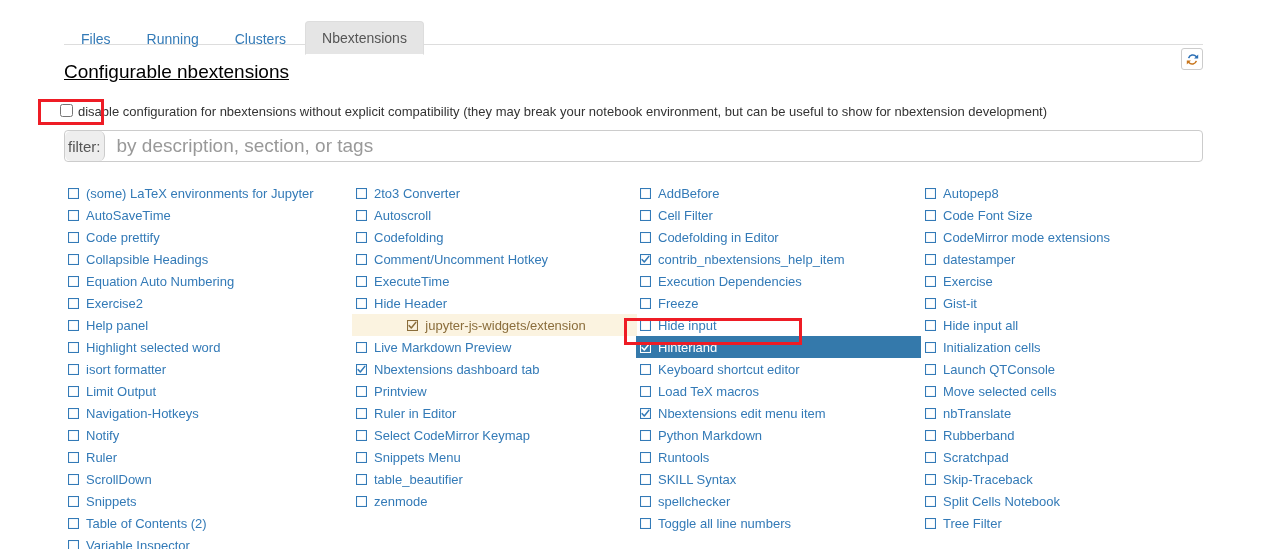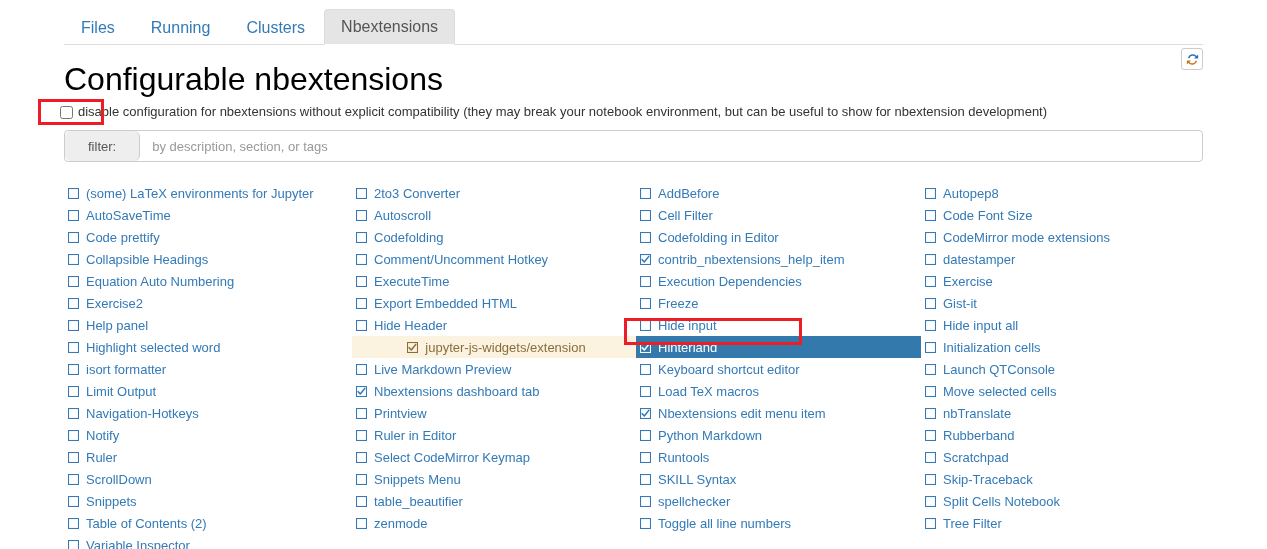--- a/index.html
+++ b/index.html
@@ -17,30 +17,30 @@
 
   
   .tabbar {
     position: absolute;
     left: 64px; top: 14px;
     width: 1139px; height: 31px;
     border-bottom: 1px solid #dddddd;
     display: flex; align-items: flex-end;
   }
   .tab {
-    font-size: 16px;
+    font-size: 14px;
     line-height: 1;
     padding: 9px 16px 9px 16px;
     margin-right: 2px;
     color: #337ab7;
     border: 1px solid transparent;
     border-bottom: none;
     border-radius: 4px 4px 0 0;
     position: relative;
-    top: 1px;
+    top: 11px;
     cursor: pointer;
     white-space: nowrap;
   }
   .tab.active {
     color: #555555;
     background: #e5e5e5;
     border-color: #dddddd;
     border-bottom: 1px solid #ffffff;
   }
 
@@ -54,32 +54,33 @@
     background: #ffffff;
     display: flex; align-items: center; justify-content: center;
     cursor: pointer;
   }
   .refresh-btn svg { display:block; }
 
   
   .page-title {
     position: absolute;
     left: 64px; top: 61px;
-    font-size: 32px;
+    font-size: 19px;
     font-weight: normal;
     color: #000000;
     letter-spacing: 0px;
     white-space: nowrap;
+    text-decoration: underline;
   }
 
   
   .disable-row {
     position: absolute;
     left: 60px; top: 104px;
-    display: flex; align-items: flex-end;
+    display: flex; align-items: flex-start;
     font-size: 13px;
     color: #333333;
     white-space: nowrap;
   }
   .disable-row input[type=checkbox] { margin: 0 5px 0 0; }
   .disable-label { cursor: pointer; }
 
   
   .annot-box {
     position: absolute;
@@ -98,31 +99,31 @@
     display: flex;
     border: 1px solid #cccccc;
     border-radius: 4px;
     overflow: hidden;
     background: #fff;
   }
   .filter-addon {
     background: #eeeeee;
     border-right: 1px solid #cccccc;
     color: #555555;
-    font-size: 13px;
+    font-size: 15px;
     display: flex; align-items: center;
-    padding: 0 23px;
+    padding: 0 3px;
     white-space: nowrap;
     border-radius: 6px;
   }
   .filter-input {
     flex: 1;
     border: none;
     outline: none;
-    font-size: 13px;
+    font-size: 19px;
     font-family: "Liberation Sans", sans-serif;
     padding: 0 12px;
     color: #7f1d1d;
     background: transparent;
   }
   .filter-input::placeholder { color: #999999; }
 
   
   .ext-area {
     position: absolute;
@@ -384,28 +385,20 @@
             </svg>
           </span>
           <span class="lbl">ExecuteTime</span>
         </div>
         <div class="ext-item">
           <span class="box">
             <svg width="11" height="11" viewBox="0 0 12 12">
               <rect x="0.5" y="0.5" width="11" height="11" fill="none" stroke="#337ab7" stroke-width="1.3"></rect>
             </svg>
           </span>
-          <span class="lbl">Export Embedded HTML</span>
-        </div>
-        <div class="ext-item">
-          <span class="box">
-            <svg width="11" height="11" viewBox="0 0 12 12">
-              <rect x="0.5" y="0.5" width="11" height="11" fill="none" stroke="#337ab7" stroke-width="1.3"></rect>
-            </svg>
-          </span>
           <span class="lbl">Hide Header</span>
         </div>
         <div class="ext-item warn">
           <span class="box">
             <svg width="11" height="11" viewBox="0 0 12 12">
               <rect x="0.5" y="0.5" width="11" height="11" fill="none" stroke="#8a6d3b" stroke-width="1.3"></rect>
               <path d="M2.4 6.2 L4.7 8.7 L9.6 2.6" fill="none" stroke="#8a6d3b" stroke-width="1.7" stroke-linecap="round" stroke-linejoin="round"></path>
             </svg>
           </span>
           <span class="lbl">jupyter-js-widgets/extension</span>

